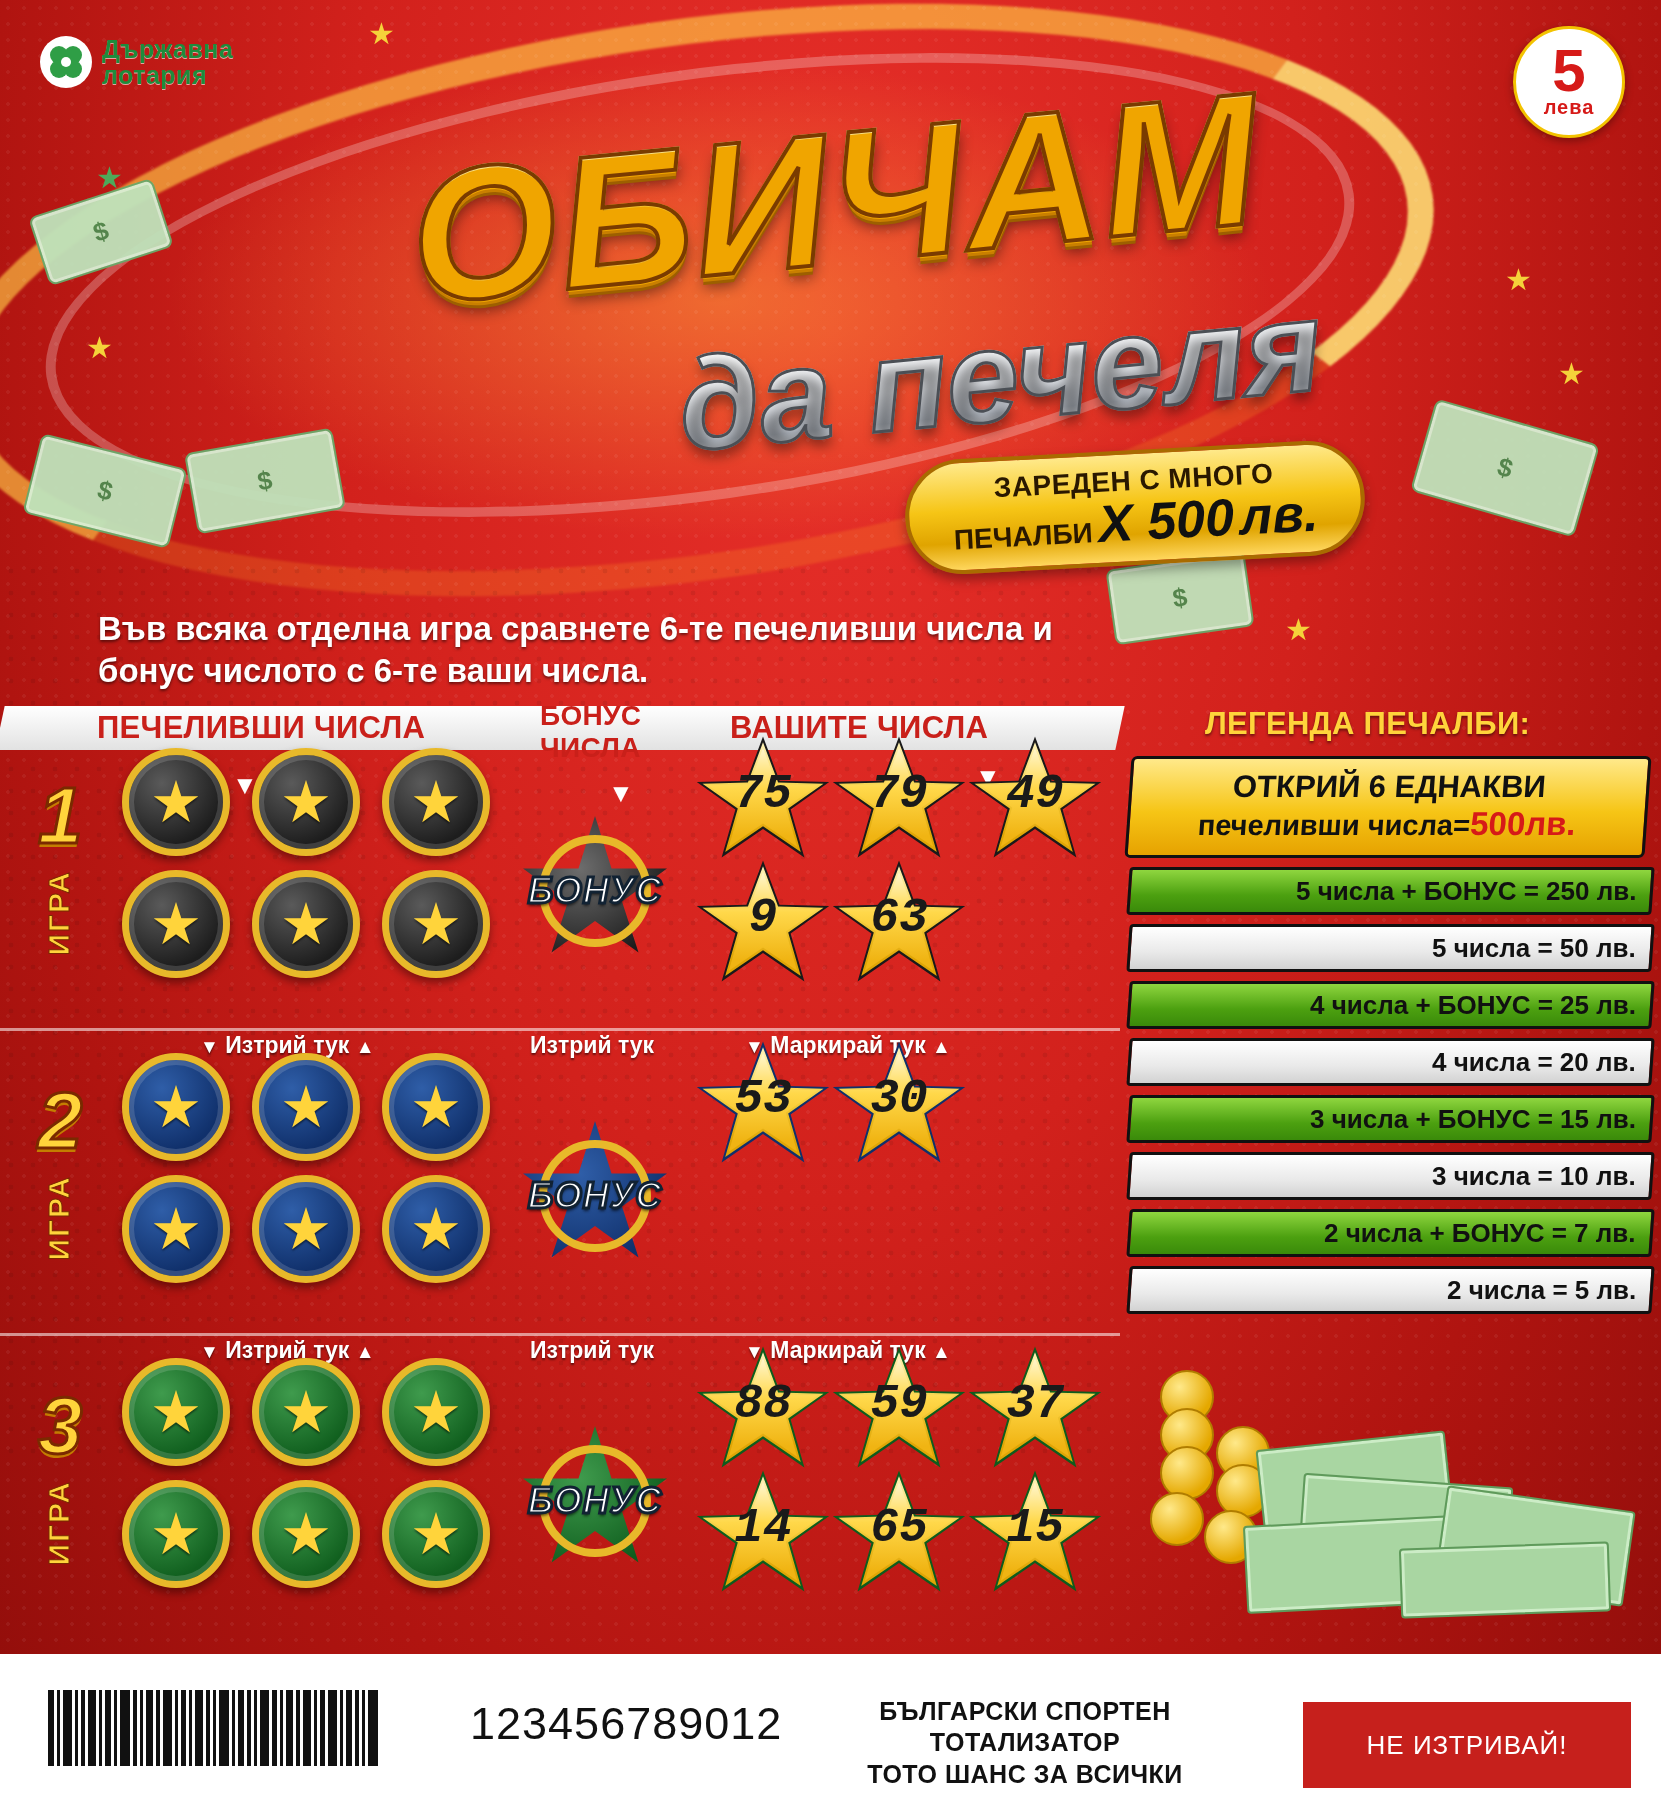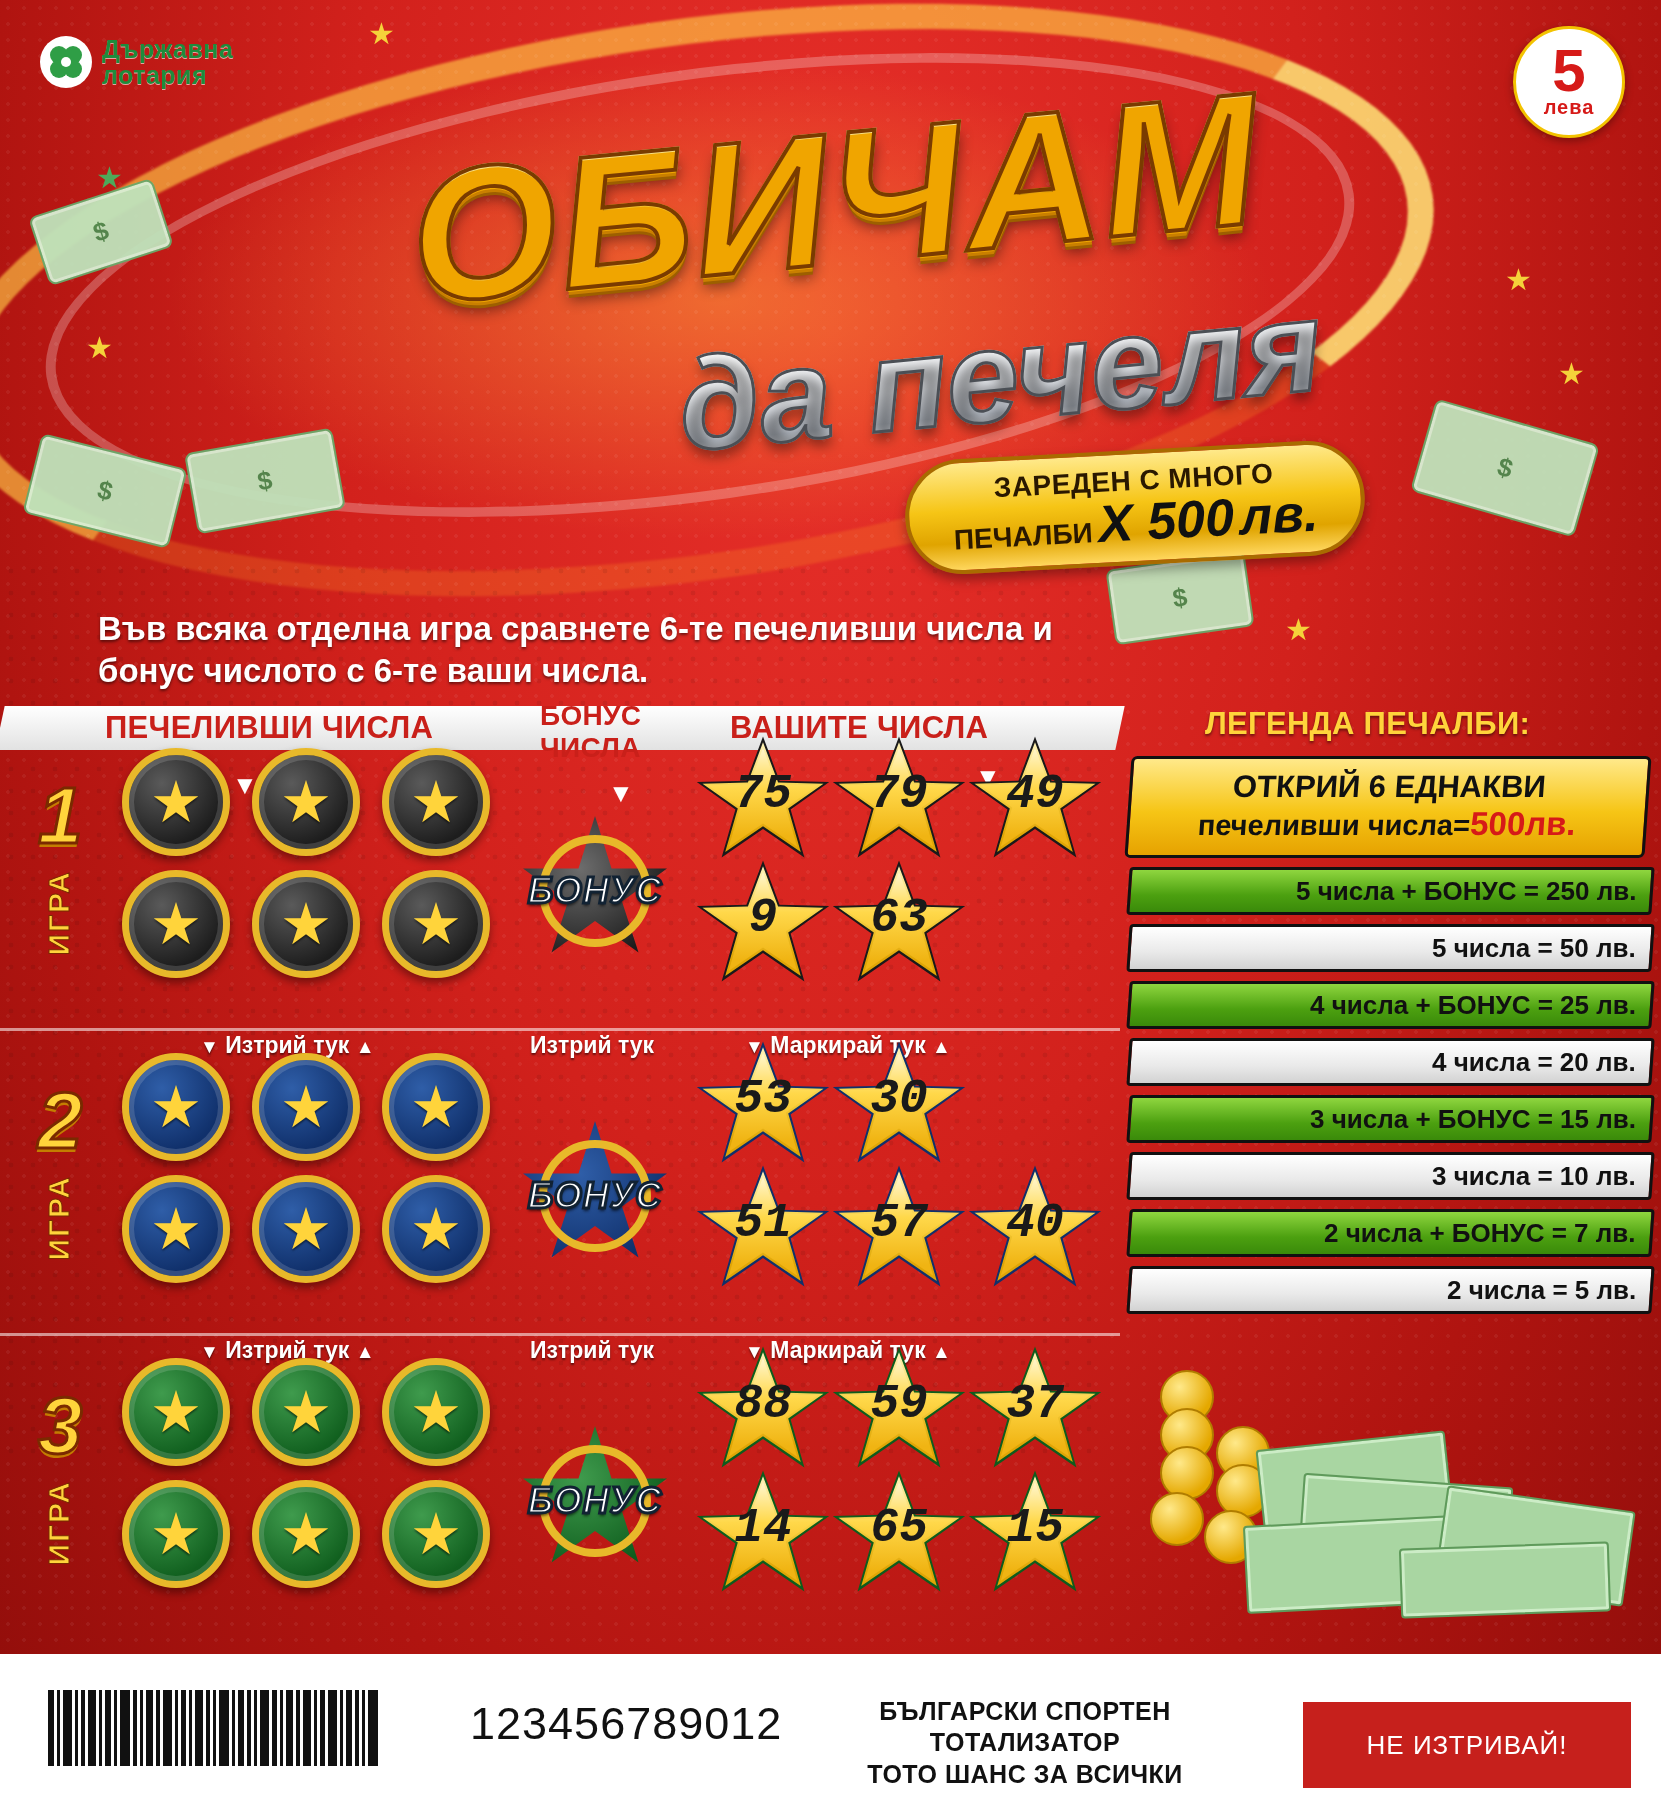--- a/index.html
+++ b/index.html
@@ -135,21 +135,21 @@
   
   .hdr-band {
     position:absolute; left:0; top:706px; width:1120px; height:44px;
     background: linear-gradient(#ffffff, #e2e2e2);
     transform: skewX(-12deg);
   }
   .hdr-label {
     position:absolute; font-weight:bold; font-size:31px; color:#c9201a;
     letter-spacing:.3px; line-height:1.0;
   }
-  .hdr-win   { left:105px; top:712px; }
+  .hdr-win   { left:97px; top:712px; }
   .hdr-bonus { left:540px; top:702px; font-size:28px; text-align:center; }
   .hdr-your  { left:730px; top:712px; }
   .hdr-legend{ left:1205px; top:708px; color:#ffd43b; font-size:31px; text-shadow:0 2px 3px rgba(0,0,0,.5); }
 
   
   .game { position:absolute; left:0; width:1120px; height:270px; }
   .g1 { top:760px; }
   .g2 { top:1065px; }
   .g3 { top:1370px; }
 
@@ -489,37 +489,20 @@
       <div class="ynum-row">
         <div class="ynum y2">
             <div class="outline"></div>
             <div class="shape"></div>
             <div class="val">53</div>
           </div>
         <div class="ynum y2">
             <div class="outline"></div>
             <div class="shape"></div>
             <div class="val">30</div>
-          </div>
-      </div>
-      <div class="ynum-row">
-        <div class="ynum y2">
-            <div class="outline"></div>
-            <div class="shape"></div>
-            <div class="val">51</div>
-          </div>
-        <div class="ynum y2">
-            <div class="outline"></div>
-            <div class="shape"></div>
-            <div class="val">57</div>
-          </div>
-        <div class="ynum y2">
-            <div class="outline"></div>
-            <div class="shape"></div>
-            <div class="val">40</div>
           </div>
       </div>
     </div>
   </div>
 
   <div class="hint-row" style="top:1333px;">
     <div class="hint-line"></div>
     <div class="hint" style="left:200px; top:4px;"><span class="tri">▼</span> <span>Изтрий тук</span> <span class="tri">▲</span></div>
     <div class="hint" style="left:530px; top:4px;"><span>Изтрий тук</span></div>
     <div class="hint" style="left:745px; top:4px;"><span class="tri">▼</span> <span>Маркирай тук</span> <span class="tri">▲</span></div>

